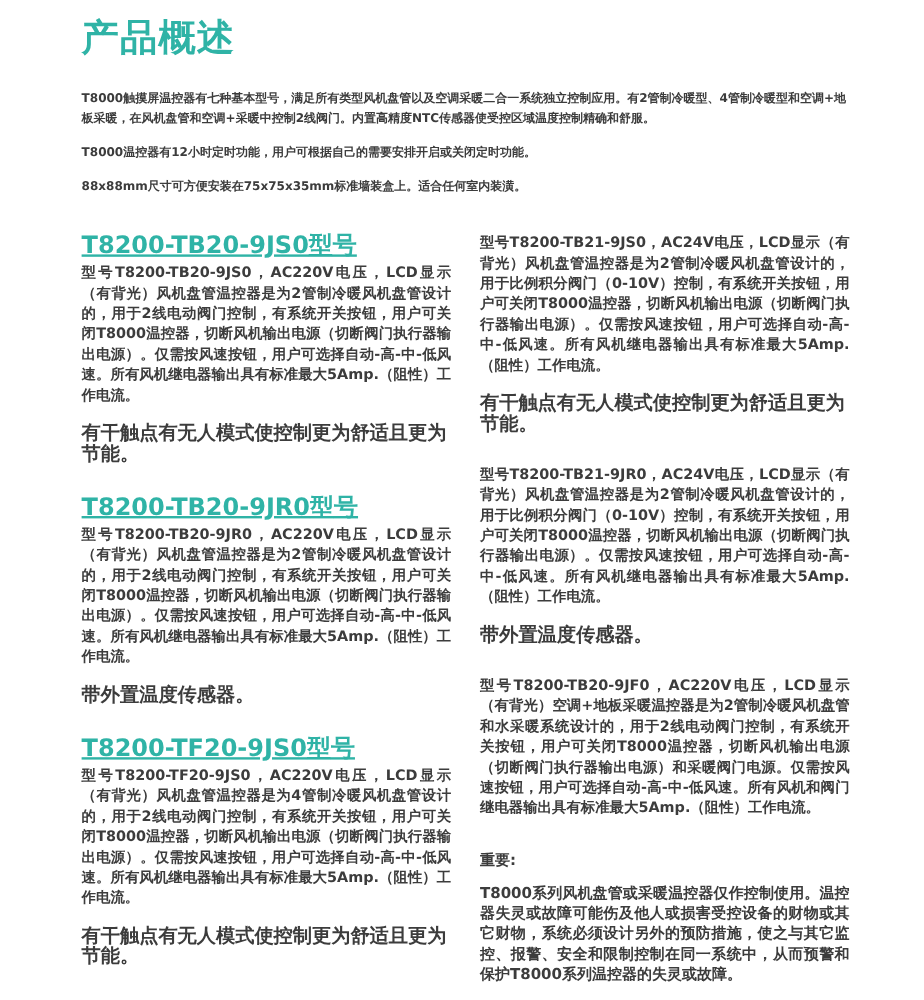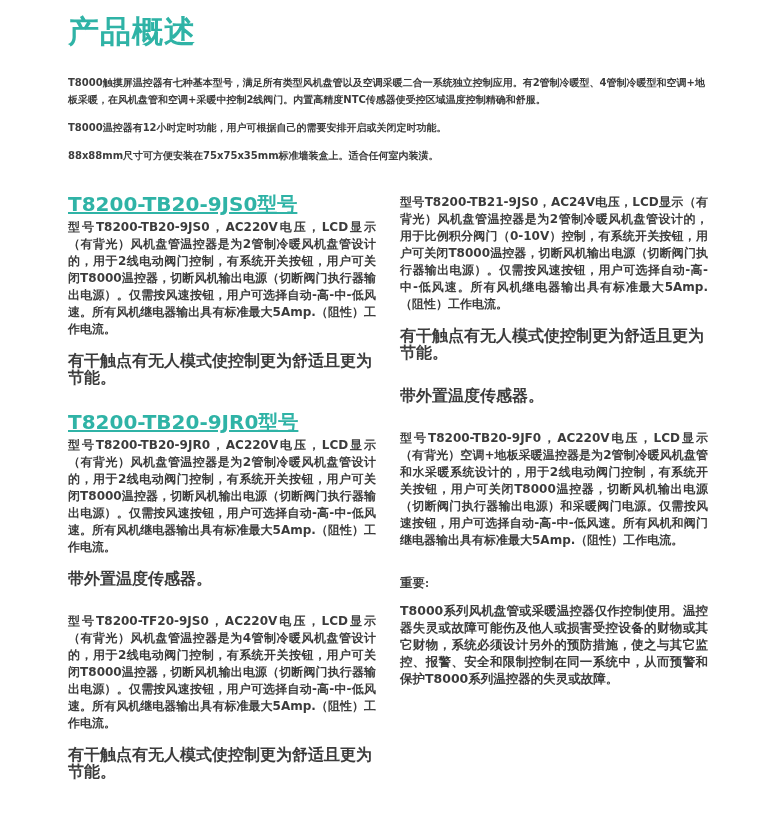--- a/index.html
+++ b/index.html
@@ -61,21 +61,20 @@
     line-height: 17px;
     font-weight: 600;
     margin: 14px 0 0 0;
   }
   .important { margin-top: 18px; }
   .important-label {
     font-size: 12.5px;
     line-height: 17px;
     font-weight: 700;
     margin: 0 0 10px 0;
-    font-family: Liberation Serif, serif;
   }
   .important-text {
     font-size: 12.5px;
     line-height: 17px;
     font-weight: 700;
     margin: 0;
     text-align: justify;
   }
 </style>
 </head>
@@ -101,35 +100,37 @@
         <p class="model-note">有干触点有无人模式使控制更为舒适且更为节能。</p>
       </section>
 
       <section class="model">
         <h2 class="model-title">T8200-TB20-9JR0型号</h2>
         <p class="model-body">型号T8200-TB20-9JR0，AC220V电压，LCD显示（有背光）风机盘管温控器是为2管制冷暖风机盘管设计的，用于2线电动阀门控制，有系统开关按钮，用户可关闭T8000温控器，切断风机输出电源（切断阀门执行器输出电源）。仅需按风速按钮，用户可选择自动-高-中-低风速。所有风机继电器输出具有标准最大5Amp.（阻性）工作电流。</p>
         <p class="model-note">带外置温度传感器。</p>
       </section>
 
       <section class="model">
+        <h2 class="model-title">T8200-TF20-9JS0型号</h2>
         <p class="model-body">型号T8200-TF20-9JS0，AC220V电压，LCD显示（有背光）风机盘管温控器是为4管制冷暖风机盘管设计的，用于2线电动阀门控制，有系统开关按钮，用户可关闭T8000温控器，切断风机输出电源（切断阀门执行器输出电源）。仅需按风速按钮，用户可选择自动-高-中-低风速。所有风机继电器输出具有标准最大5Amp.（阻性）工作电流。</p>
         <p class="model-note">有干触点有无人模式使控制更为舒适且更为节能。</p>
       </section>
 
 
     </div>
 
     <div class="col">
 
       <section class="model">
         <p class="model-body">型号T8200-TB21-9JS0，AC24V电压，LCD显示（有背光）风机盘管温控器是为2管制冷暖风机盘管设计的，用于比例积分阀门（0-10V）控制，有系统开关按钮，用户可关闭T8000温控器，切断风机输出电源（切断阀门执行器输出电源）。仅需按风速按钮，用户可选择自动-高-中-低风速。所有风机继电器输出具有标准最大5Amp.（阻性）工作电流。</p>
         <p class="model-note">有干触点有无人模式使控制更为舒适且更为节能。</p>
       </section>
 
       <section class="model">
+        <p class="model-body">型号T8200-TB21-9JR0，AC24V电压，LCD显示（有背光）风机盘管温控器是为2管制冷暖风机盘管设计的，用于比例积分阀门（0-10V）控制，有系统开关按钮，用户可关闭T8000温控器，切断风机输出电源（切断阀门执行器输出电源）。仅需按风速按钮，用户可选择自动-高-中-低风速。所有风机继电器输出具有标准最大5Amp.（阻性）工作电流。</p>
         <p class="model-note">带外置温度传感器。</p>
       </section>
 
       <section class="model">
         <p class="model-body">型号T8200-TB20-9JF0，AC220V电压，LCD显示（有背光）空调+地板采暖温控器是为2管制冷暖风机盘管和水采暖系统设计的，用于2线电动阀门控制，有系统开关按钮，用户可关闭T8000温控器，切断风机输出电源（切断阀门执行器输出电源）和采暖阀门电源。仅需按风速按钮，用户可选择自动-高-中-低风速。所有风机和阀门继电器输出具有标准最大5Amp.（阻性）工作电流。</p>
       </section>
 
       <section class="important">
         <p class="important-label">重要:</p>
         <p class="important-text">T8000系列风机盘管或采暖温控器仅作控制使用。温控器失灵或故障可能伤及他人或损害受控设备的财物或其它财物，系统必须设计另外的预防措施，使之与其它监控、报警、安全和限制控制在同一系统中，从而预警和保护T8000系列温控器的失灵或故障。</p>

